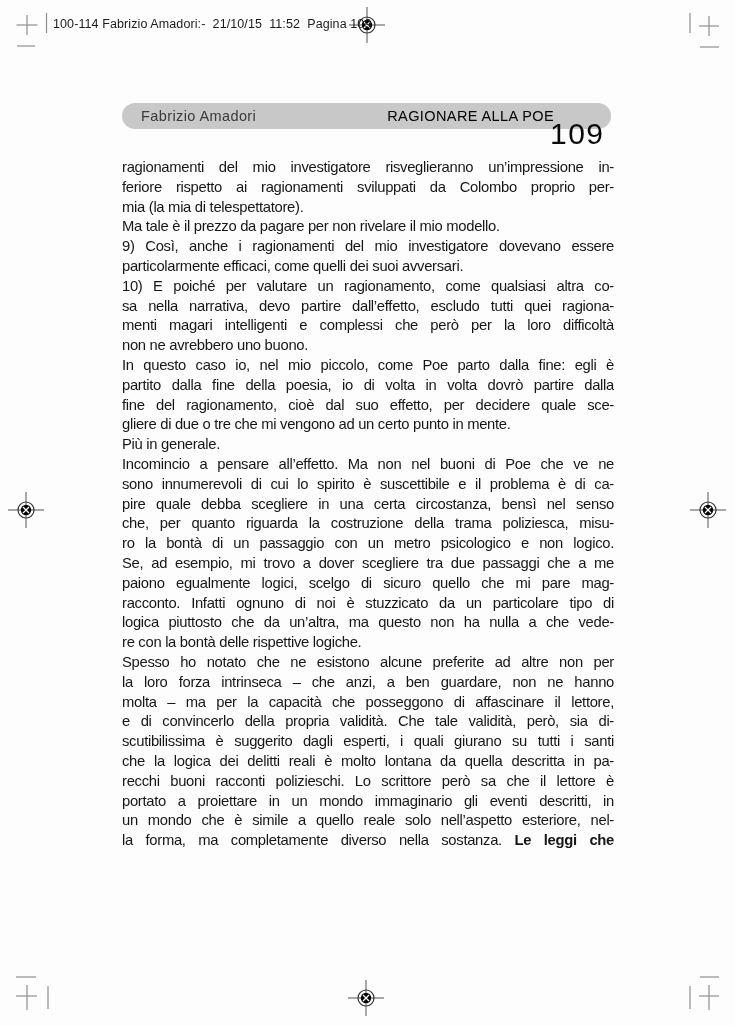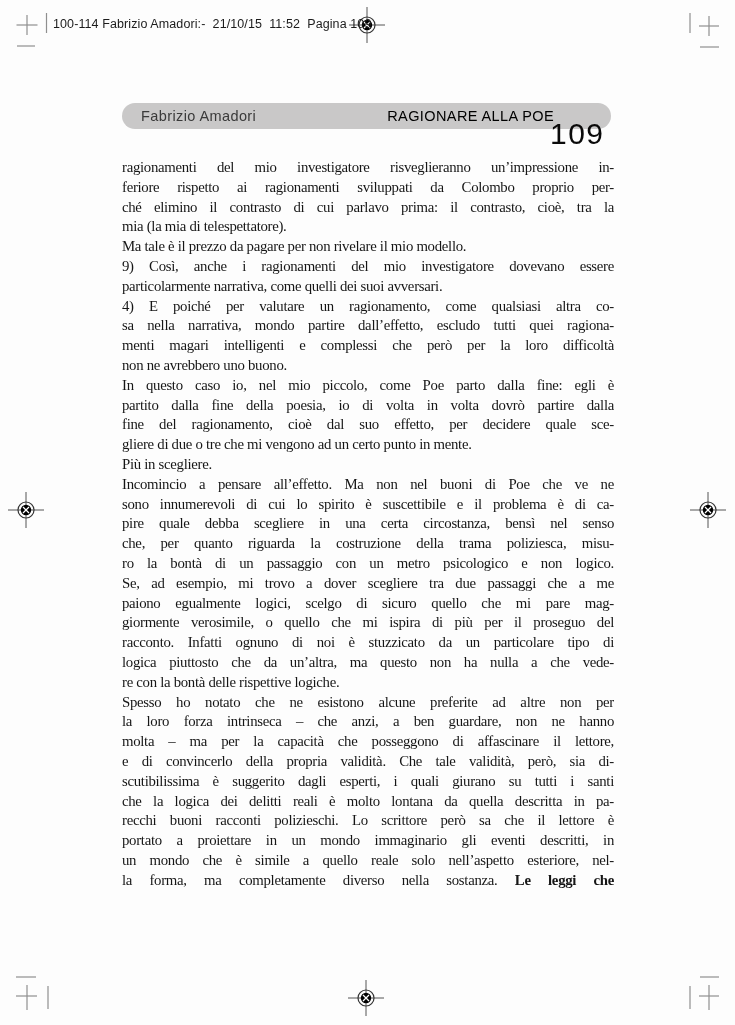--- a/index.html
+++ b/index.html
@@ -16,21 +16,21 @@
   
   .header-bar{position:absolute;left:122px;top:103px;width:489px;height:26px;background:#c9c8c8;
               display:flex;align-items:center;justify-content:space-between;border-radius:13px;}
   .header-author{margin-left:19px;font-size:14.5px;color:#3a3a3a;letter-spacing:0.4px;}
   .header-title{margin-right:57px;font-size:14.5px;color:#000000;letter-spacing:0.4px;}
   .page-number{position:absolute;top:119px;left:550px;width:61px;text-align:left;
                font-size:30px;font-weight:400;color:#0a0a0a;letter-spacing:1.5px;line-height:1;}
 
   
   .body-text{position:absolute;left:122px;top:158px;width:492px;color:#161616;
-             font-family:Liberation Serif, serif;font-size:14.8px;letter-spacing:-0.3px;}
+             font-family:Liberation Sans, sans-serif;font-size:14.8px;letter-spacing:-0.3px;}
   .line{height:19.8px;line-height:19.8px;overflow:hidden;text-align:justify;text-align-last:left;}
   .line.just{text-align-last:justify;}
   .line b{font-weight:700;}
 </style>
 </head>
 <body>
 
 <div class="page">
 
   <svg class="marks" width="735" height="1025" viewBox="0 0 735 1025" xmlns="http://www.w3.org/2000/svg">
@@ -90,42 +90,40 @@
 
   <div class="header-bar">
     <span class="header-author">Fabrizio Amadori</span>
     <span class="header-title">RAGIONARE ALLA POE</span>
   </div>
   <div class="page-number">109</div>
 
   <div class="body-text">
       <div class="line just">ragionamenti del mio investigatore risveglieranno un’impressione in-</div>
       <div class="line just">feriore rispetto ai ragionamenti sviluppati da Colombo proprio per-</div>
-      <div class="line just">ché elimino il contrasto di cui parlavo prima: il contrasto, cioè, tra la</div>
       <div class="line">mia (la mia di telespettatore).</div>
       <div class="line">Ma tale è il prezzo da pagare per non rivelare il mio modello.</div>
       <div class="line just">9) Così, anche i ragionamenti del mio investigatore dovevano essere</div>
-      <div class="line">particolarmente narrativa, come quelli dei suoi avversari.</div>
-      <div class="line just">4) E poiché per valutare un ragionamento, come qualsiasi altra co-</div>
-      <div class="line just">sa nella narrativa, mondo partire dall’effetto, escludo tutti quei ragiona-</div>
+      <div class="line">particolarmente efficaci, come quelli dei suoi avversari.</div>
+      <div class="line just">10) E poiché per valutare un ragionamento, come qualsiasi altra co-</div>
+      <div class="line just">sa nella narrativa, devo partire dall’effetto, escludo tutti quei ragiona-</div>
       <div class="line just">menti magari intelligenti e complessi che però per la loro difficoltà</div>
       <div class="line">non ne avrebbero uno buono.</div>
       <div class="line just">In questo caso io, nel mio piccolo, come Poe parto dalla fine: egli è</div>
       <div class="line just">partito dalla fine della poesia, io di volta in volta dovrò partire dalla</div>
       <div class="line just">fine del ragionamento, cioè dal suo effetto, per decidere quale sce-</div>
       <div class="line">gliere di due o tre che mi vengono ad un certo punto in mente.</div>
-      <div class="line">Più in scegliere.</div>
+      <div class="line">Più in generale.</div>
       <div class="line just">Incomincio a pensare all’effetto. Ma non nel buoni di Poe che ve ne</div>
       <div class="line just">sono innumerevoli di cui lo spirito è suscettibile e il problema è di ca-</div>
       <div class="line just">pire quale debba scegliere in una certa circostanza, bensì nel senso</div>
       <div class="line just">che, per quanto riguarda la costruzione della trama poliziesca, misu-</div>
       <div class="line just">ro la bontà di un passaggio con un metro psicologico e non logico.</div>
       <div class="line just">Se, ad esempio, mi trovo a dover scegliere tra due passaggi che a me</div>
       <div class="line just">paiono egualmente logici, scelgo di sicuro quello che mi pare mag-</div>
-      <div class="line just">giormente verosimile, o quello che mi ispira di più per il proseguo del</div>
       <div class="line just">racconto. Infatti ognuno di noi è stuzzicato da un particolare tipo di</div>
       <div class="line just">logica piuttosto che da un’altra, ma questo non ha nulla a che vede-</div>
       <div class="line">re con la bontà delle rispettive logiche.</div>
       <div class="line just">Spesso ho notato che ne esistono alcune preferite ad altre non per</div>
       <div class="line just">la loro forza intrinseca – che anzi, a ben guardare, non ne hanno</div>
       <div class="line just">molta – ma per la capacità che posseggono di affascinare il lettore,</div>
       <div class="line just">e di convincerlo della propria validità. Che tale validità, però, sia di-</div>
       <div class="line just">scutibilissima è suggerito dagli esperti, i quali giurano su tutti i santi</div>
       <div class="line just">che la logica dei delitti reali è molto lontana da quella descritta in pa-</div>
       <div class="line just">recchi buoni racconti polizieschi. Lo scrittore però sa che il lettore è</div>

